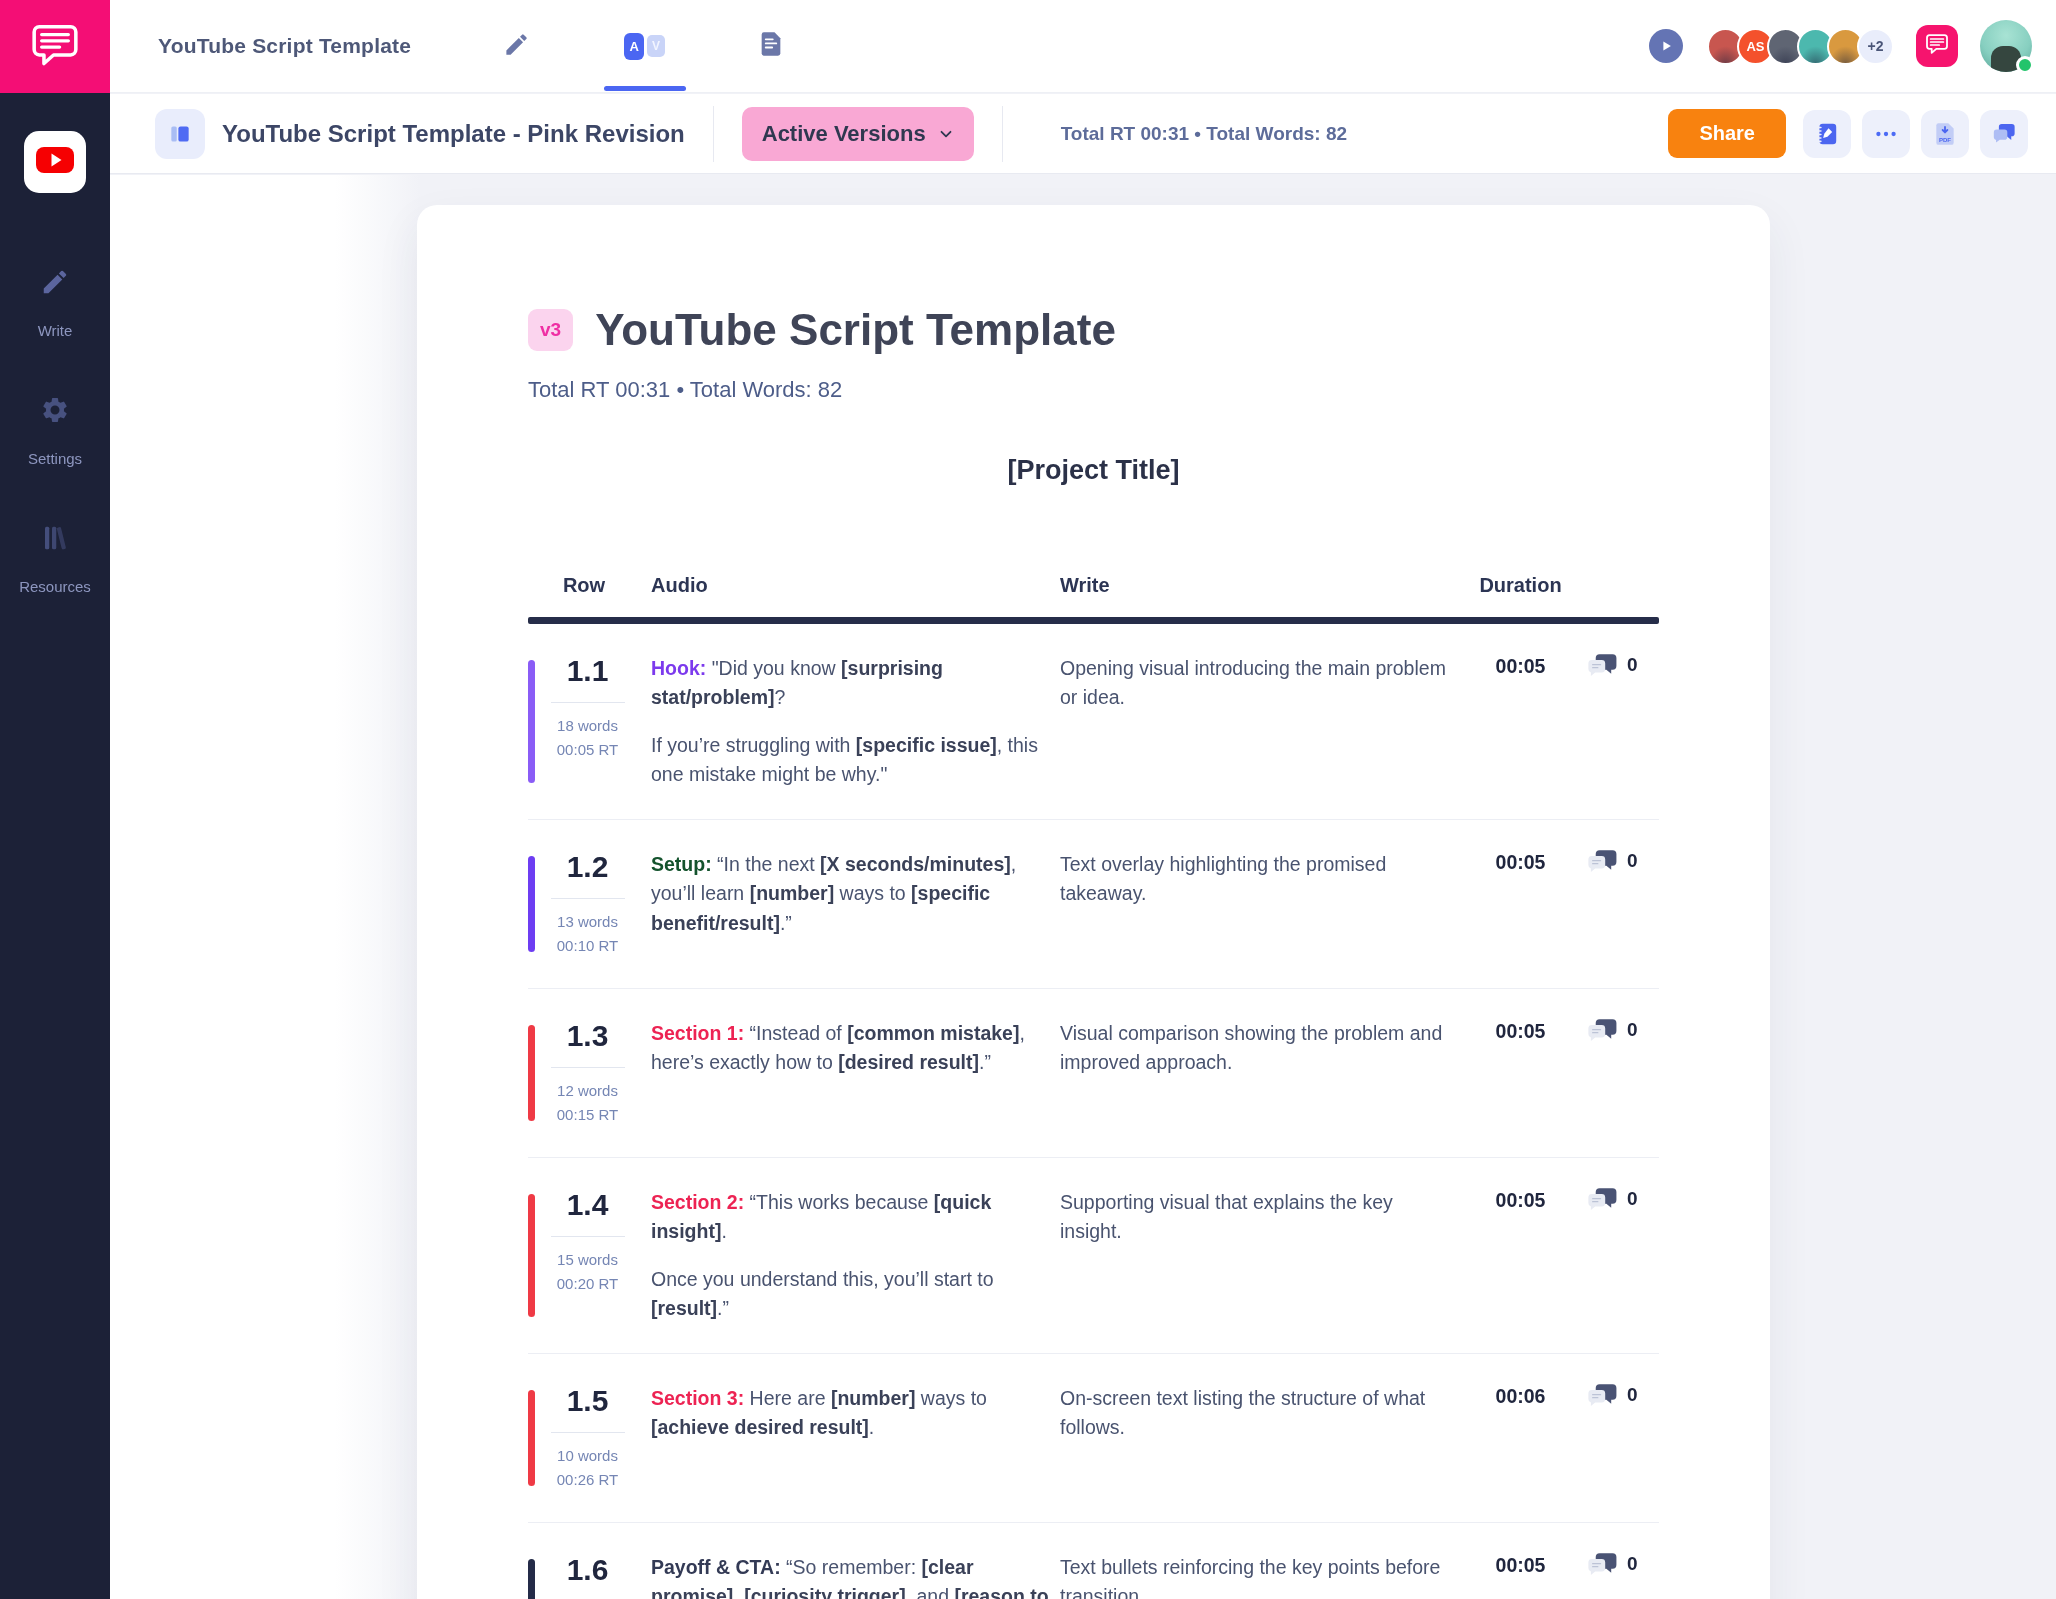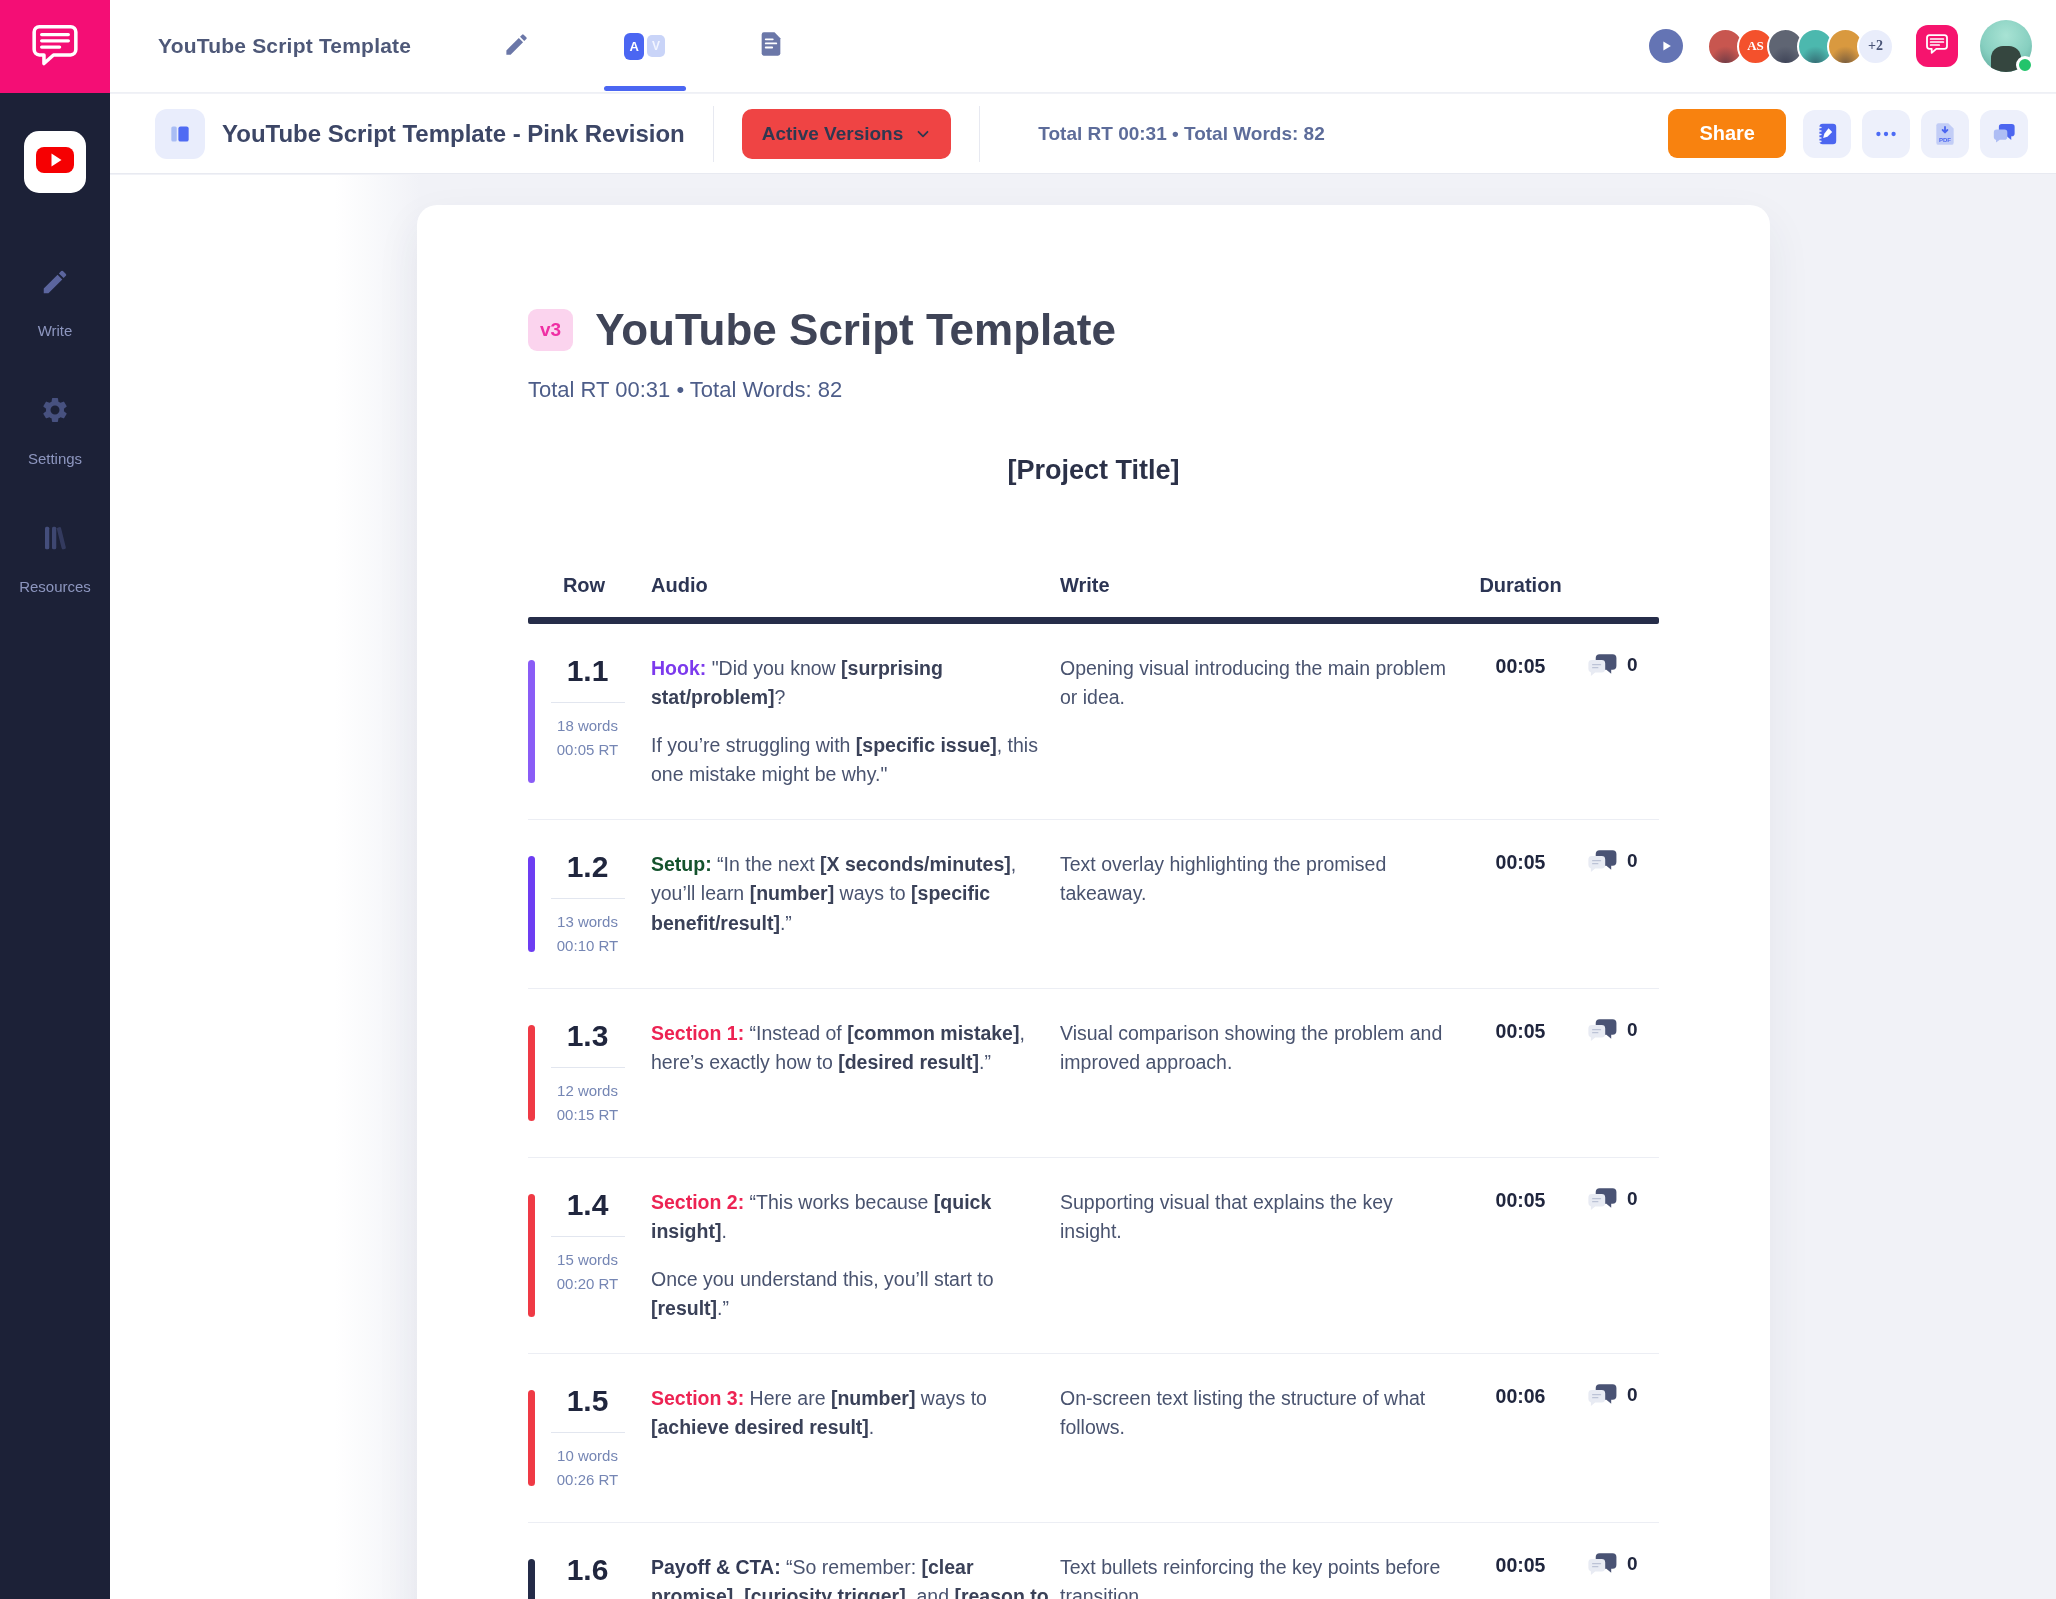--- a/index.html
+++ b/index.html
@@ -26,36 +26,36 @@
   .tab { height:93px; display:flex; align-items:center; position:relative; cursor:pointer; }
   .tab-pencil { margin-left:92px; color:#6b77a8; }
   .tab-av { margin-left:94px; }
   .tab-doc { margin-left:92px; color:#6b77a8; }
   .tab.active::after { content:""; position:absolute; left:50%; transform:translateX(-50%); bottom:2px; width:82px; height:5px; border-radius:3px; background:#4b66f2; }
   .av-wrap { display:flex; align-items:center; }
   .av-a { width:20px; height:27px; background:#4b66f2; border-radius:6px; color:#fff; font-size:13px; font-weight:700; text-align:center; line-height:27px; }
   .av-v { width:18px; height:22px; background:#c9d4f8; border-radius:5px; color:#f2f5ff; font-size:12px; font-weight:700; text-align:center; line-height:22px; margin-left:3px; }
   .topbar-right { margin-left:auto; display:flex; align-items:center; padding-right:24px; }
   .play-btn { width:34px; height:34px; border-radius:50%; background:#6474b4; display:flex; align-items:center; justify-content:center; cursor:pointer; margin-right:24px; }
-  .avatar-stack { display:flex; align-items:flex-end; margin-right:22px;font-family:Liberation Serif, serif; }
+  .avatar-stack { display:flex; align-items:flex-end; margin-right:22px; }
   .avatar { width:37px; height:37px; border-radius:50%; border:2px solid #fff; margin-left:-7px; display:flex; align-items:center; justify-content:center; font-size:13px; font-weight:700; color:#fff; position:relative; overflow:hidden; cursor:pointer; }
   .avatar:first-child { margin-left:0; }
   .avatar.photo::after { content:""; position:absolute; left:0; right:0; bottom:-2px; height:55%; background:radial-gradient(ellipse at 50% 100%, rgba(30,35,60,.55), rgba(30,35,60,0) 70%); }
   .avatar.overflow { background:#e9edfb; color:#4a5578; font-size:14px; }
   .pink-chip { width:42px; height:42px; border-radius:12px; background:#f6146e; display:flex; align-items:center; justify-content:center; margin-right:22px; cursor:pointer; }
   .profile { width:52px; height:52px; border-radius:50%; position:relative; cursor:pointer; }
   .profile .face { position:absolute; inset:0; border-radius:50%; background:radial-gradient(circle at 50% 30%, #a8e3d4 0%, #87cfc0 55%, #56a396 100%); overflow:hidden; }
   .profile .face::after { content:""; position:absolute; left:11px; right:11px; bottom:0; height:26px; border-radius:12px 12px 0 0; background:#35463f; }
   .online-dot { position:absolute; right:-2px; bottom:-2px; width:18px; height:18px; border-radius:50%; background:#22c46b; border:3px solid #fff; }
   
   .toolbar { position:absolute; left:110px; top:94px; right:0; height:80px; background:#fff; border-bottom:1px solid #e8eaf1; display:flex; align-items:center; padding:0 28px 0 45px; z-index:20; }
   .doc-chip { width:50px; height:50px; border-radius:12px; background:#e9edfc; display:flex; align-items:center; justify-content:center; margin-right:17px; cursor:pointer; }
   .doc-name { font-size:24px; font-weight:700; color:#3c4666; }
   .v-div { width:1px; height:56px; background:#e7e9f1; margin:0 28px; }
-  .pill { background:#ef4444; border-radius:10px; padding:14px 20px; display:flex; align-items:center; gap:12px; font-size:19px; font-weight:700; color:#2f3850; cursor:pointer; border:none; }
+  .pill { background:#f9a8d4; border-radius:10px; padding:14px 20px; display:flex; align-items:center; gap:12px; font-size:22px; font-weight:700; color:#2f3850; cursor:pointer; border:none; }
   .stats-text { font-size:19px; font-weight:700; color:#5d6c9a; margin-left:30px; }
   .toolbar-right { margin-left:auto; display:flex; align-items:center; gap:11px; }
   .share-btn { background:#f8820f; color:#fff; border:none; border-radius:9px; font-family:inherit; font-size:20px; font-weight:700; padding:13px 31px; cursor:pointer; margin-right:6px; }
   .icon-chip { width:48px; height:48px; border-radius:12px; background:#edf0fb; display:flex; align-items:center; justify-content:center; cursor:pointer; border:none; }
   
   .main { position:absolute; left:110px; top:175px; right:0; bottom:0; background:linear-gradient(90deg,#ffffff 0px,#ffffff 225px,#f1f2f7 310px); }
   .card { position:absolute; left:307px; top:30px; width:1353px; height:1420px; background:#fff; border-radius:20px; box-shadow:0 18px 45px rgba(40,50,90,.07); padding:100px 111px 60px; }
   .title-row { display:flex; align-items:center; gap:22px; }
   .v-badge { background:#fbd4ee; color:#ef2fa4; font-size:19px; font-weight:700; padding:10px 12px; border-radius:9px; }
   .doc-title { font-size:44px; font-weight:700; color:#3f4457; }

